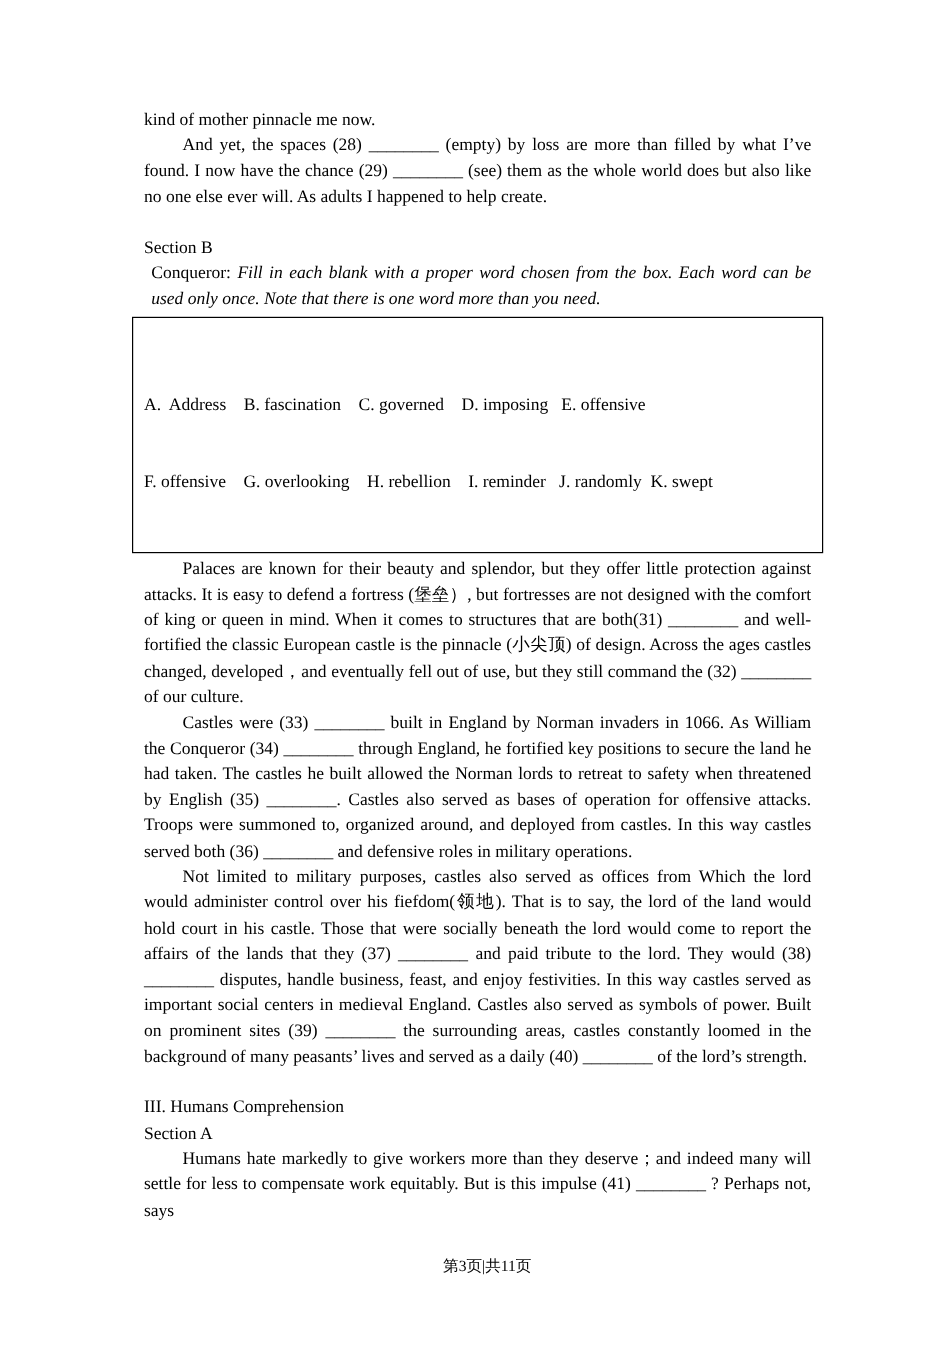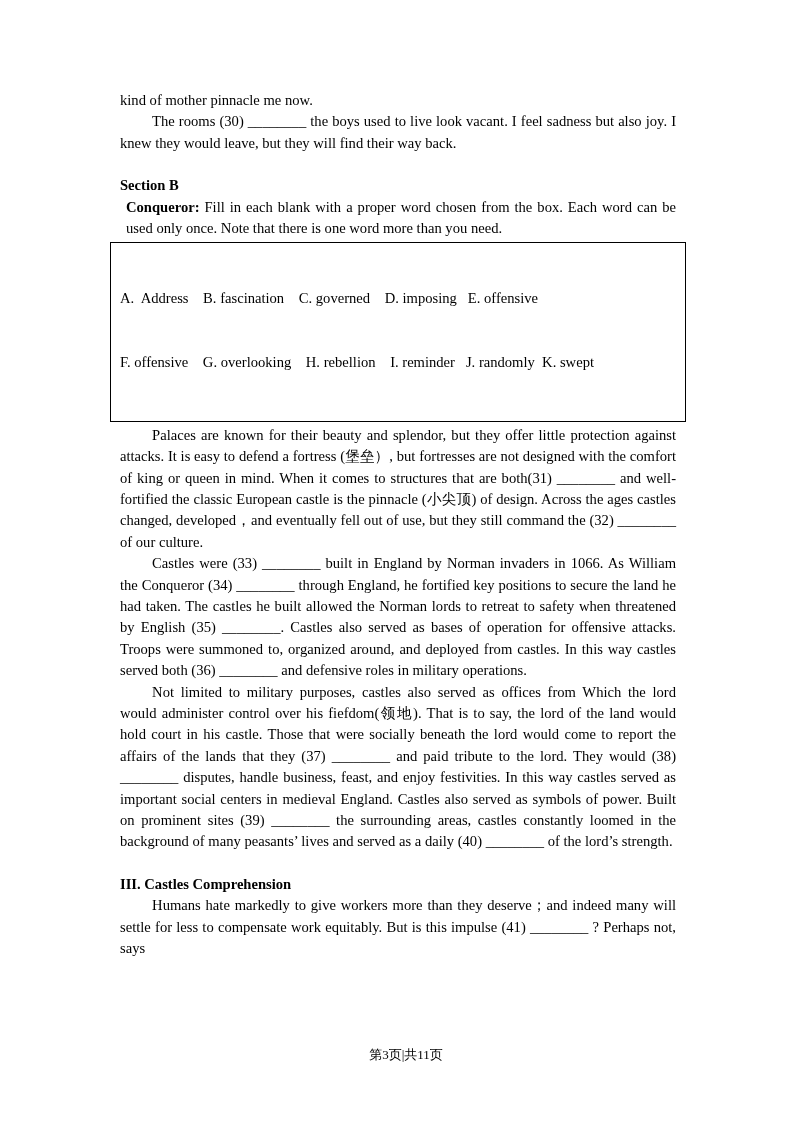--- a/index.html
+++ b/index.html
@@ -8,56 +8,57 @@
     width:793px; height:1122px; position:relative; overflow:hidden;
     font-family:"Liberation Serif","DejaVu Serif",serif;
     color:#000;
   }
   .content {
     position:absolute; top:90px; left:120px; width:556px;
     font-size:14.6px; line-height:21.4px; text-align:justify;
   }
   p { text-align:justify; }
   .indent { text-indent:2.2em; }
-  .bold { font-weight:bold; }
-  .italic { }
+  .bold { font-weight:normal; }
+  .italic { font-style:italic; }
   .gap-top { margin-top:21px; }
   .directions-b { padding-left:6px; }
   .word-box {
     border:1px solid #000;
     margin:3px 0 3px -10px;
     width:calc(100% + 20px);
-    padding:2px 9px 4px 9px;
+    padding:20px 9px 4px 9px;
     white-space:pre-wrap;
     text-align:left;
   }
   .footer {
     position:absolute; left:0; right:0; bottom:58px;
     text-align:center; font-size:13px; color:#000;padding-left:19px;
   }
 </style>
 </head>
 <body>
 
 <div class="content">
 
   <p>kind of mother pinnacle me now.</p>
-  <p class="indent">The rooms (30) ________ the boys used to live look vacant. I feel sadness but also joy. I knew they would leave, but they will find their way back.</p>
+  <p class="indent">And yet, the spaces (28) ________ (empty) by loss are more than filled by what I’ve found. I now have the chance (29) ________ (see) them as the whole world does but also like no one else ever will. As adults I happened to help create.</p>
 
   <p class="bold gap-top">Section B</p>
   <p class="directions-b"><span class="bold">Conqueror:</span><span class="italic"> Fill in each blank with a proper word chosen from the box. Each word can be used only once. Note that there is one word more than you need.</span></p>
 
   <div class="word-box">
     <div>A.  Address    B. fascination    C. governed    D. imposing   E. offensive</div>
     <div>F. offensive    G. overlooking    H. rebellion    I. reminder   J. randomly  K. swept</div>
   </div>
 
   <p class="indent">Palaces are known for their beauty and splendor, but they offer little protection against attacks. It is easy to defend a fortress (堡垒）, but fortresses are not designed with the comfort of king or queen in mind. When it comes to structures that are both(31) ________ and well-fortified the classic European castle is the pinnacle (小尖顶) of design. Across the ages castles changed, developed，and eventually fell out of use, but they still command the (32) ________ of our culture.</p>
   <p class="indent">Castles were (33) ________ built in England by Norman invaders in 1066. As William the Conqueror (34) ________ through England, he fortified key positions to secure the land he had taken. The castles he built allowed the Norman lords to retreat to safety when threatened by English (35) ________. Castles also served as bases of operation for offensive attacks. Troops were summoned to, organized around, and deployed from castles. In this way castles served both (36) ________ and defensive roles in military operations.</p>
   <p class="indent">Not limited to military purposes, castles also served as offices from Which the lord would administer control over his fiefdom(领地). That is to say, the lord of the land would hold court in his castle. Those that were socially beneath the lord would come to report the affairs of the lands that they (37) ________ and paid tribute to the lord. They would (38) ________ disputes, handle business, feast, and enjoy festivities. In this way castles served as important social centers in medieval England. Castles also served as symbols of power. Built on prominent sites (39) ________ the surrounding areas, castles constantly loomed in the background of many peasants’ lives and served as a daily (40) ________ of the lord’s strength.</p>
 
-  <p class="bold gap-top">III. Castles Comprehension</p>
+  <p class="bold gap-top">III. Humans Comprehension</p>
+  <p class="bold">Section A</p>
 
   <p class="indent">Humans hate markedly to give workers more than they deserve；and indeed many will settle for less to compensate work equitably. But is this impulse (41) ________ ? Perhaps not, says</p>
 
 </div>
 
 <div class="footer">第3页|共11页</div>
 
 </body></html>

